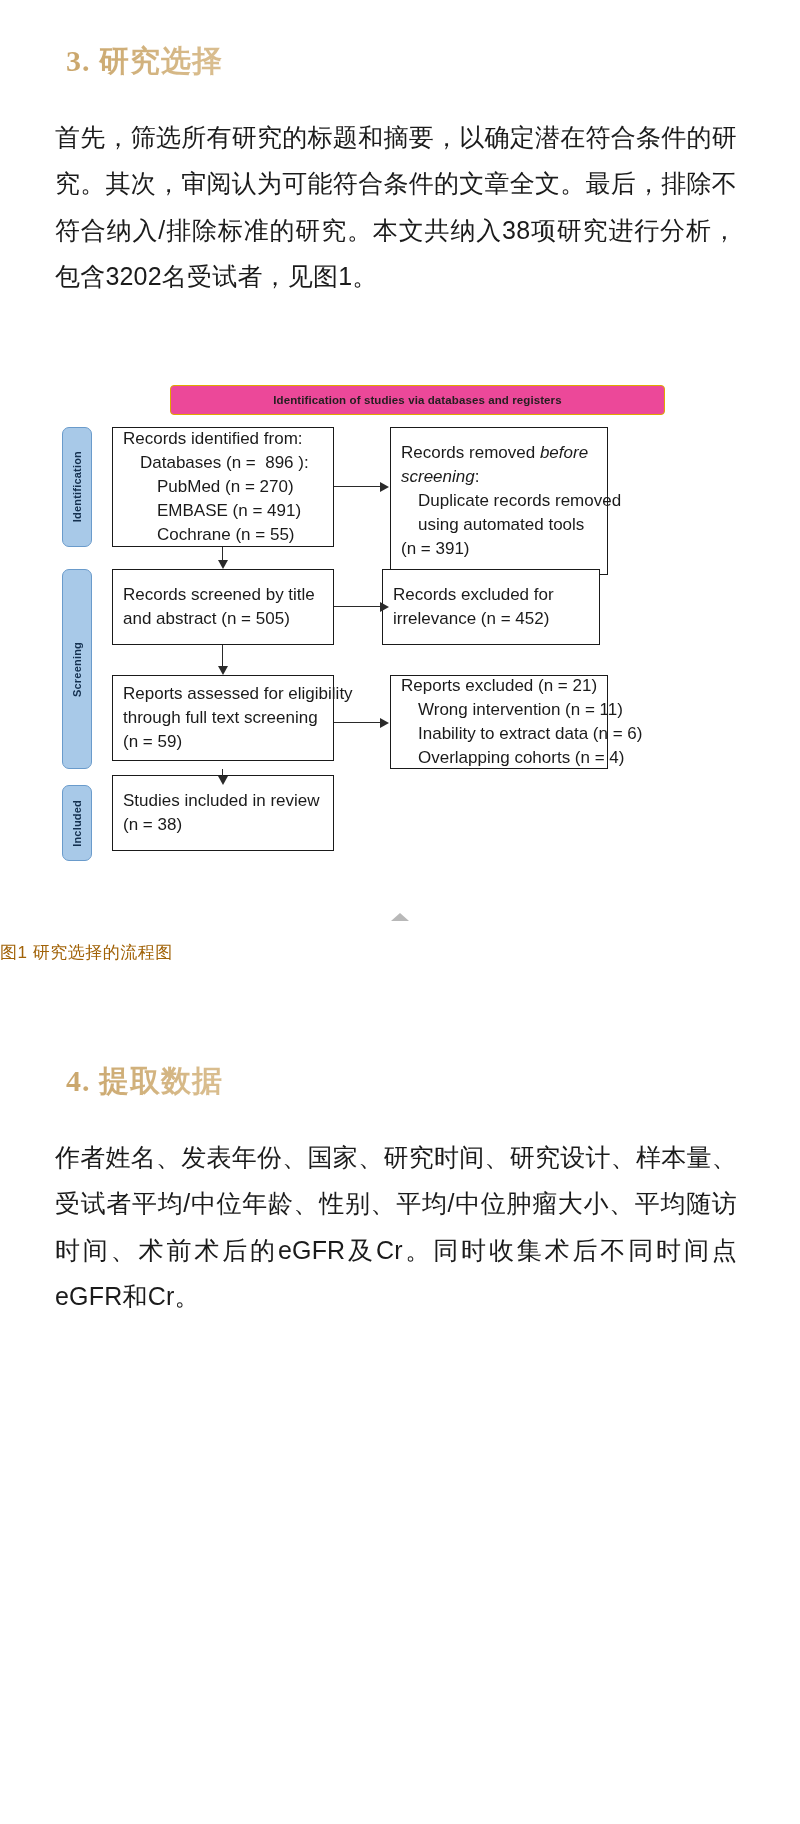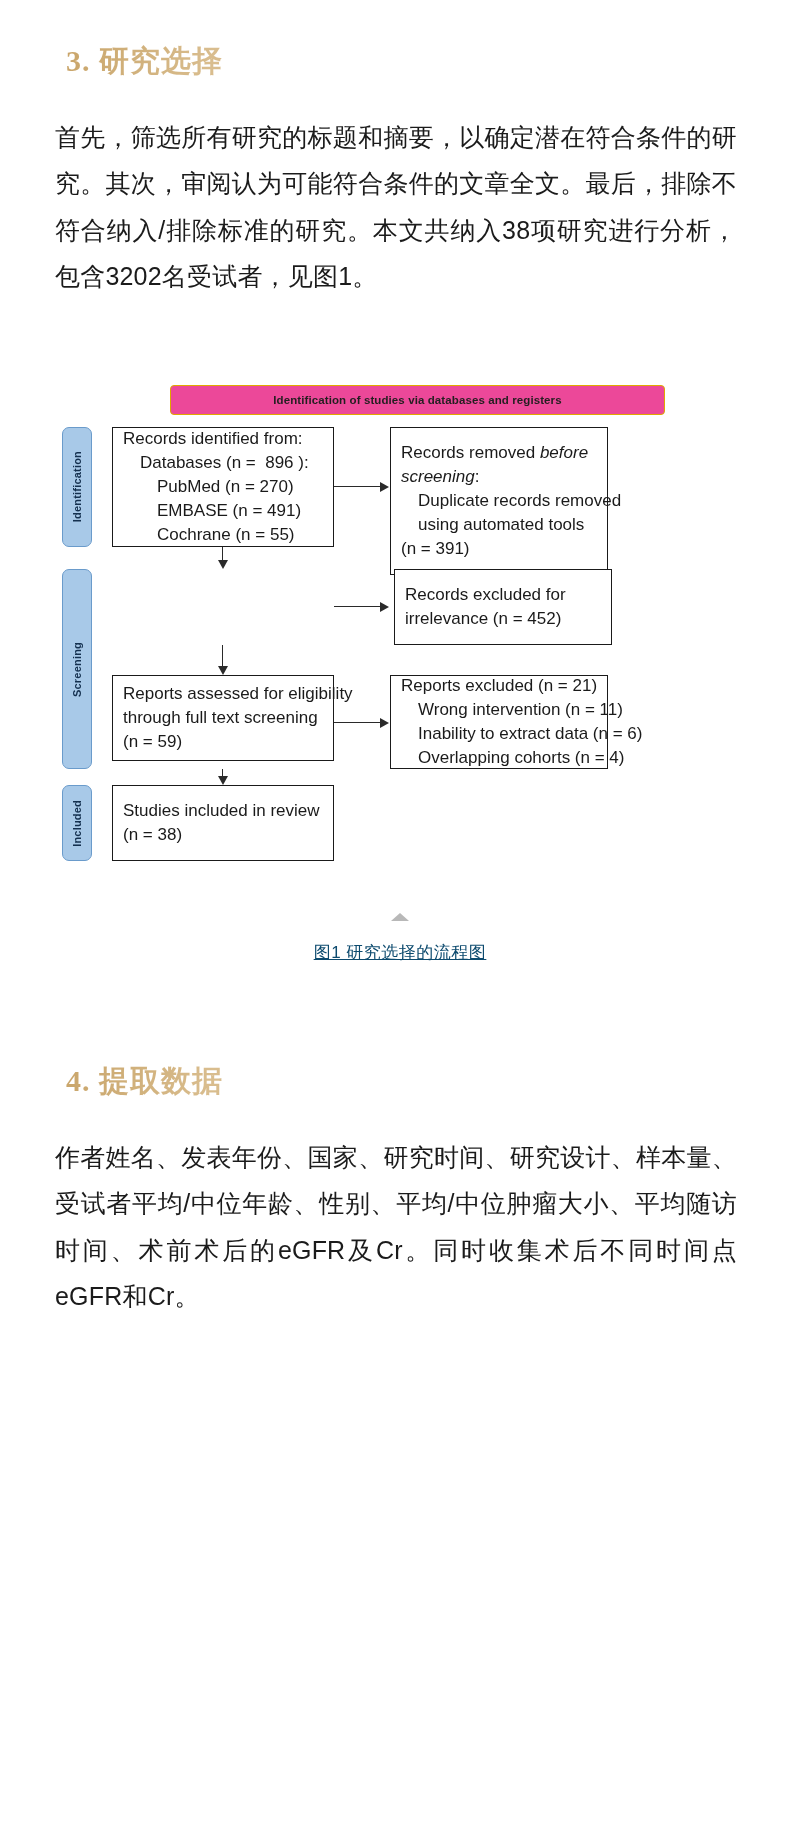--- a/index.html
+++ b/index.html
@@ -93,24 +93,24 @@
     justify-content: center;
   }
   .box .ln { white-space: pre; }
   .box .ind1 { padding-left: 17px; }
   .box .ind2 { padding-left: 34px; }
   .box em { font-style: italic; }
 
   .b-identified { left: 62px;  top: 44px;  width: 222px; height: 120px; }
   .b-removed    { left: 340px; top: 44px;  width: 218px; height: 148px; }
   .b-screened   { left: 62px;  top: 186px; width: 222px; height: 76px; }
-  .b-excl-irr   { left: 344px; top: 186px; width: 218px; height: 76px; }
+  .b-excl-irr   { left: 332px; top: 186px; width: 218px; height: 76px; }
   .b-eligible   { left: 62px;  top: 292px; width: 222px; height: 86px; }
   .b-excl-rep   { left: 340px; top: 292px; width: 218px; height: 94px; }
-  .b-included   { left: 62px;  top: 402px; width: 222px; height: 76px; }
+  .b-included   { left: 62px;  top: 392px; width: 222px; height: 76px; }
 
   
   .conn { position: absolute; background: #2a2a2a; }
   .h-line { height: 1.4px; }
   .v-line { width: 1.4px; }
   .arrow-r {
     position: absolute; width: 0; height: 0;
     border-top: 5px solid transparent;
     border-bottom: 5px solid transparent;
     border-left: 9px solid #2a2a2a;
@@ -123,26 +123,25 @@
   }
 
   .scroll-caret {
     width: 0; height: 0; margin: 0 auto;
     border-left: 9px solid transparent;
     border-right: 9px solid transparent;
     border-bottom: 8px solid #b8b8b8;
   }
   .caret-wrap { margin-top: 30px; }
   .fig-caption {
-    text-align: center;
+    text-align: left;
     font-size: 17px;
-    color: #0c4a6e;
+    color: #a16207;
     margin-top: 20px;
     letter-spacing: .5px;
-    text-decoration: underline;
   }
 </style>
 </head>
 <body>
 
 <div class="page">
 
   <div class="heading-wrap">
     <h2 class="section-heading">3. 研究选择</h2>
   </div>
@@ -175,20 +174,24 @@
       </div>
 
       <div class="box b-removed">
         <span class="ln"><span>Records removed </span><em>before</em></span>
         <span class="ln"><em>screening</em><span>:</span></span>
         <span class="ln ind1">Duplicate records removed</span>
         <span class="ln ind1">using automated tools</span>
         <span class="ln">(n = 391)</span>
       </div>
 
+      <div class="box b-screened">
+        <span class="ln">Records screened by title</span>
+        <span class="ln">and abstract (n = 505)</span>
+      </div>
 
       <div class="box b-excl-irr">
         <span class="ln">Records excluded for</span>
         <span class="ln">irrelevance (n = 452)</span>
       </div>
 
       <div class="box b-eligible">
         <span class="ln">Reports assessed for eligibility</span>
         <span class="ln">through full text screening</span>
         <span class="ln">(n = 59)</span>

